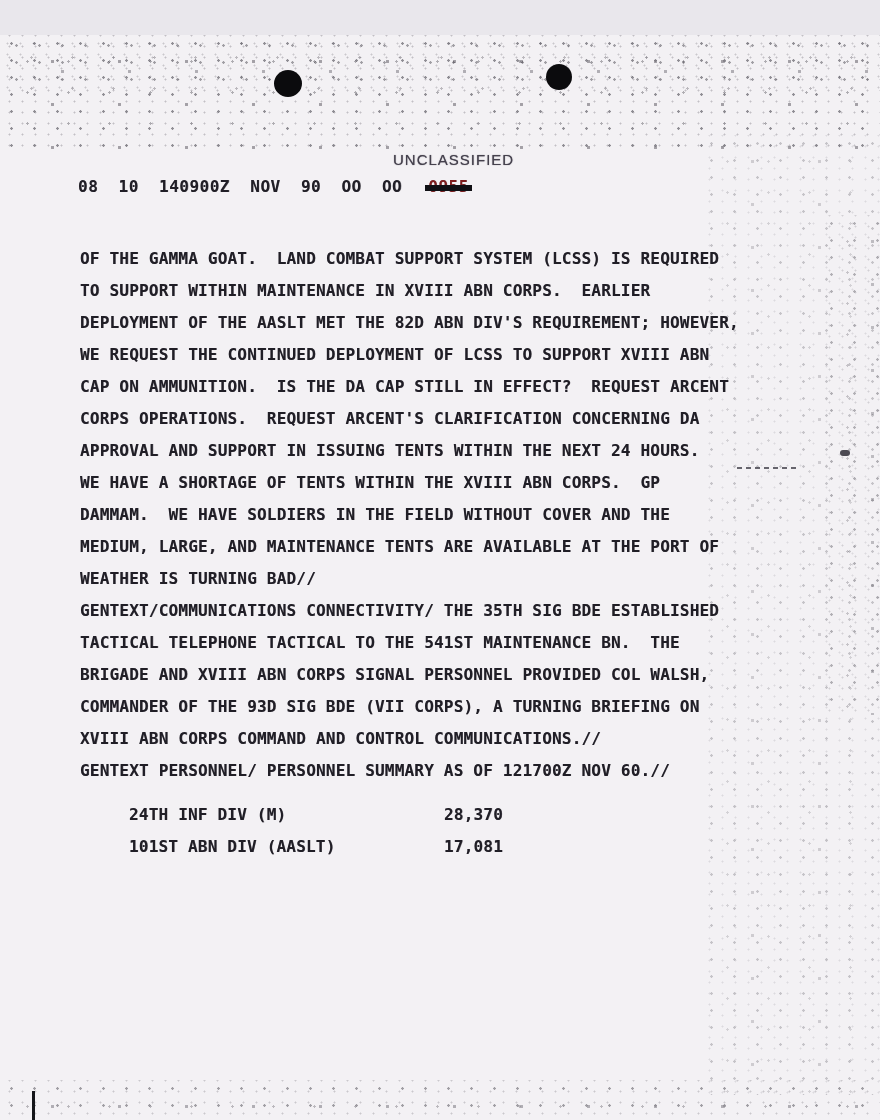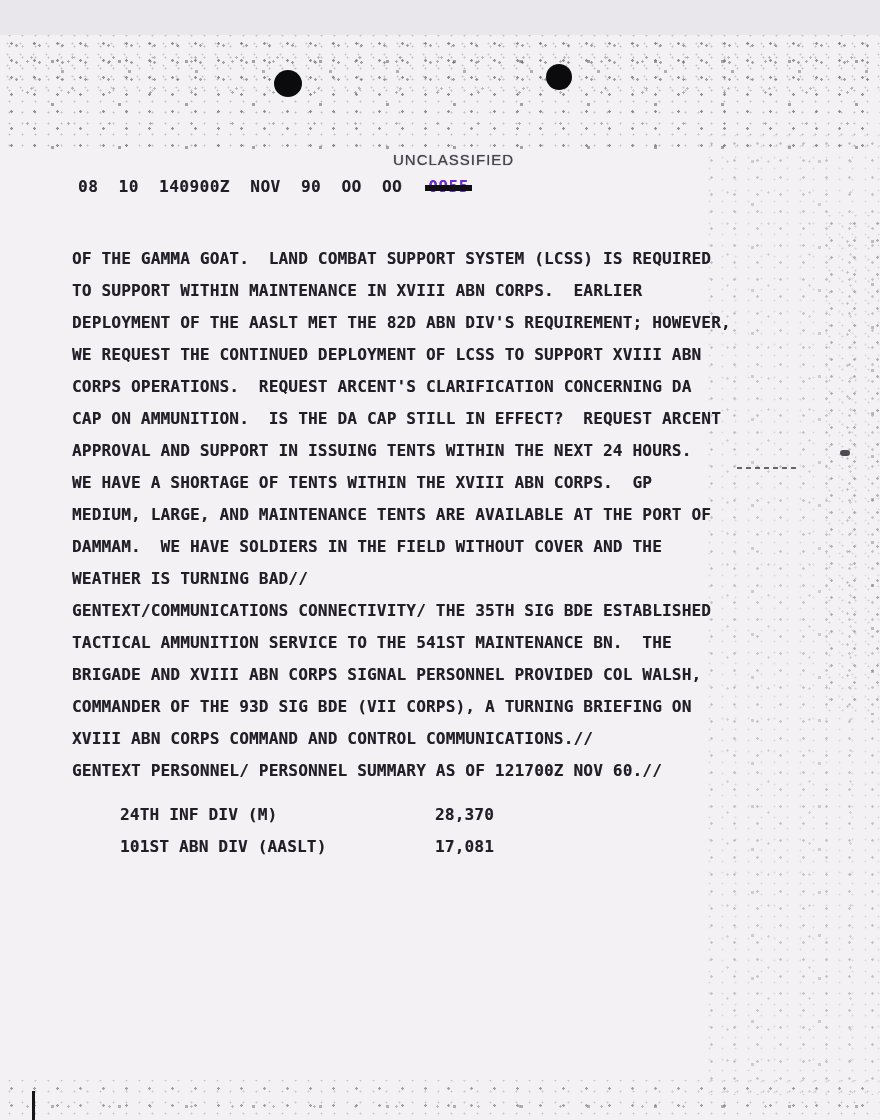--- a/index.html
+++ b/index.html
@@ -53,46 +53,46 @@
     font-size: 16px;
     font-weight: 700;
     white-space: pre;
     letter-spacing: .5px;
     text-shadow: .3px .3px .5px rgba(32,30,38,.5);
   }
   .struck {
     position: relative;
     margin-left: 26px;
     display: inline-block;
-    color: #6d28d9;
+    color: #7f1d1d;
     text-align: center;
   }
   .struck::after {
     content: "";
     position: absolute;
     left: -3px; right: -3px;
     top: 40%;
     height: 6px;
     background: #101014;
   }
 
   .body-block {
     position: absolute;
-    left: 72px; top: 208px;
+    left: 80px; top: 208px;
     font-size: 16px;
     font-weight: 700;
     line-height: 32px;
     letter-spacing: .2px;
     text-shadow: .3px .3px .5px rgba(32,30,38,.5);
   }
   .bline { white-space: pre; height: 32px; }
 
   .ptable {
     position: absolute;
-    left: 120px; top: 764px;
+    left: 129px; top: 764px;
     font-size: 16px;
     font-weight: 700;
     line-height: 32px;
     letter-spacing: .2px;
     text-shadow: .3px .3px .5px rgba(32,30,38,.5);
   }
   .prow { display: flex; white-space: pre; }
   .prow .unit { display: inline-block; width: 315px; }
 
   
@@ -140,29 +140,29 @@
 
   <div class="classification">UNCLASSIFIED</div>
 
   <div class="header-line"><span>08  10  140900Z  NOV  90  OO  OO</span><span class="struck">0955</span></div>
 
   <div class="body-block">
     <div class="bline">OF THE GAMMA GOAT.  LAND COMBAT SUPPORT SYSTEM (LCSS) IS REQUIRED</div>
     <div class="bline">TO SUPPORT WITHIN MAINTENANCE IN XVIII ABN CORPS.  EARLIER</div>
     <div class="bline">DEPLOYMENT OF THE AASLT MET THE 82D ABN DIV'S REQUIREMENT; HOWEVER,</div>
     <div class="bline">WE REQUEST THE CONTINUED DEPLOYMENT OF LCSS TO SUPPORT XVIII ABN</div>
+    <div class="bline">CAP ON AMMUNITION.  IS THE DA CAP STILL IN EFFECT?  REQUEST ARCENT</div>
     <div class="bline">CORPS OPERATIONS.  REQUEST ARCENT'S CLARIFICATION CONCERNING DA</div>
-    <div class="bline">CAP ON AMMUNITION.  IS THE DA CAP STILL IN EFFECT?  REQUEST ARCENT</div>
     <div class="bline">APPROVAL AND SUPPORT IN ISSUING TENTS WITHIN THE NEXT 24 HOURS.</div>
     <div class="bline">WE HAVE A SHORTAGE OF TENTS WITHIN THE XVIII ABN CORPS.  GP</div>
+    <div class="bline">DAMMAM.  WE HAVE SOLDIERS IN THE FIELD WITHOUT COVER AND THE</div>
     <div class="bline">MEDIUM, LARGE, AND MAINTENANCE TENTS ARE AVAILABLE AT THE PORT OF</div>
-    <div class="bline">DAMMAM.  WE HAVE SOLDIERS IN THE FIELD WITHOUT COVER AND THE</div>
     <div class="bline">WEATHER IS TURNING BAD//</div>
     <div class="bline">GENTEXT/COMMUNICATIONS CONNECTIVITY/ THE 35TH SIG BDE ESTABLISHED</div>
-    <div class="bline">TACTICAL AMMUNITION SERVICE TO THE 541ST MAINTENANCE BN.  THE</div>
+    <div class="bline">TACTICAL TELEPHONE TACTICAL TO THE 541ST MAINTENANCE BN.  THE</div>
     <div class="bline">BRIGADE AND XVIII ABN CORPS SIGNAL PERSONNEL PROVIDED COL WALSH,</div>
     <div class="bline">COMMANDER OF THE 93D SIG BDE (VII CORPS), A TURNING BRIEFING ON</div>
     <div class="bline">XVIII ABN CORPS COMMAND AND CONTROL COMMUNICATIONS.//</div>
     <div class="bline">GENTEXT PERSONNEL/ PERSONNEL SUMMARY AS OF 121700Z NOV 60.//</div>
   </div>
 
   <div class="ptable">
     <div class="prow">
       <span class="unit">24TH INF DIV (M)</span>
       <span class="count">28,370</span>

